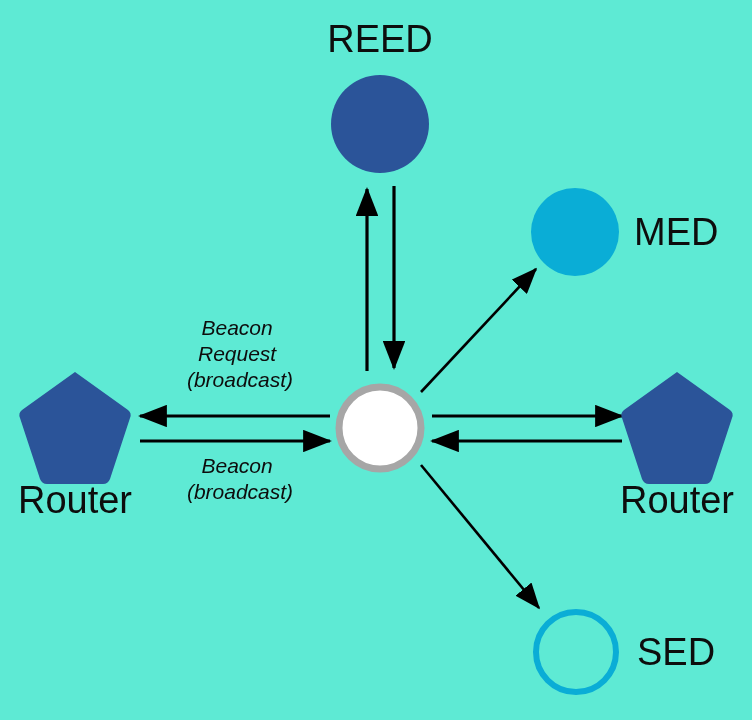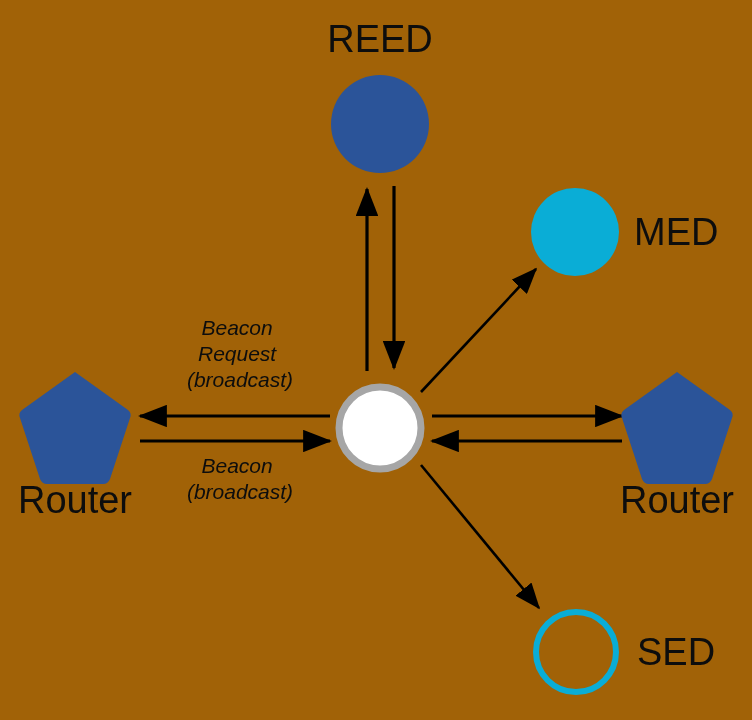--- a/index.html
+++ b/index.html
@@ -10,21 +10,21 @@
   body {
     width: 752px;
     height: 720px;
     overflow: hidden;
     font-family: "Liberation Sans", sans-serif;
   }
   #diagram-root {
     position: relative;
     width: 752px;
     height: 720px;
-    background: #a16207;
+    background: #5eead4;
   }
   svg#net-svg {
     display: block;
     width: 752px;
     height: 720px;
   }
   .node-label {
     font-family: "Liberation Sans", sans-serif;
     font-size: 38px;
     fill: #0d0d0d;

